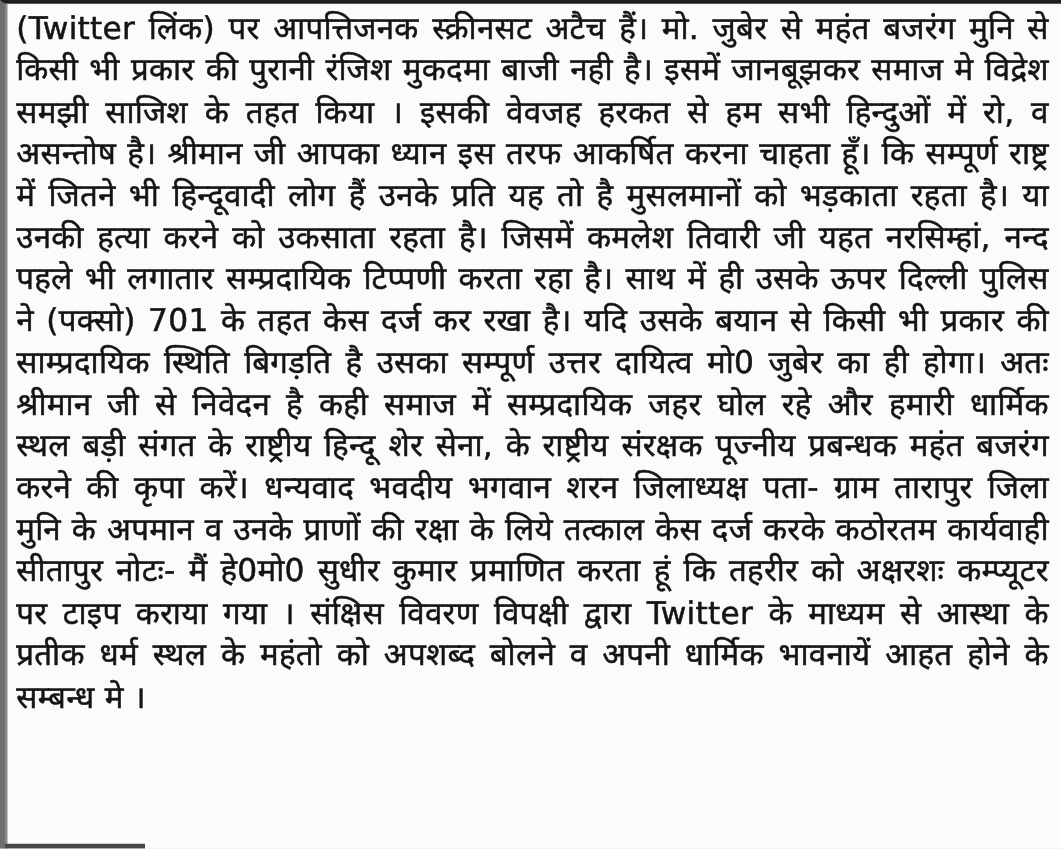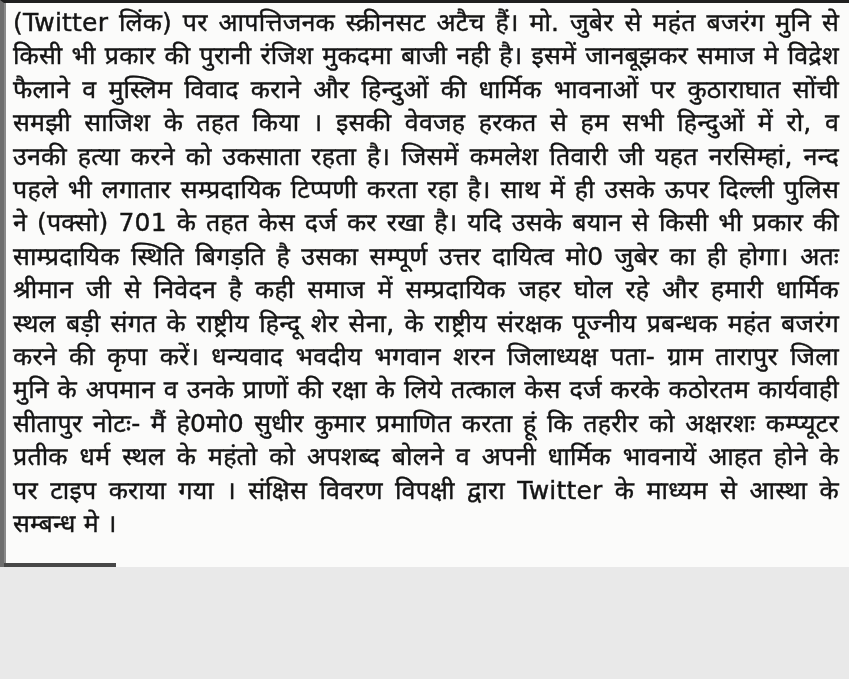--- a/index.html
+++ b/index.html
@@ -3,21 +3,21 @@
 <meta charset="utf-8">
 <style>
   html, body {
     margin: 0;
     padding: 0;
     background: #e9e9e9;
   }
   .page {
     position: relative;
     width: 849px;
-    height: 567px;
+    height: 679px;
     box-sizing: border-box;
     background: #fbfbfa;
     border-top: 3px solid #1f1f1f;
     border-left: 4px solid #6e6e6e;
     overflow: hidden;
     font-family: "DejaVu Sans", sans-serif;
   }
   .text-block {
     box-sizing: border-box;
     width: 100%;
@@ -56,29 +56,30 @@
   }
 </style>
 </head>
 <body>
 
 <div class="page">
   <div class="edge-left-faint"></div>
   <div class="text-block">
       <div class="line">(Twitter लिंक) पर आपत्तिजनक स्क्रीनसट अटैच हैं। मो. जुबेर से महंत बजरंग मुनि से</div>
       <div class="line">किसी भी प्रकार की पुरानी रंजिश मुकदमा बाजी नही है। इसमें जानबूझकर समाज मे विद्रेश</div>
-      <div class="line">फैलाने व मुस्लिम विवाद कराने और हिन्दुओं की धार्मिक भावनाओं पर कुठाराघात सोंची</div>
       <div class="line">समझी साजिश के तहत किया । इसकी वेवजह हरकत से हम सभी हिन्दुओं में रो, व</div>
+      <div class="line">असन्तोष है। श्रीमान जी आपका ध्यान इस तरफ आकर्षित करना चाहता हूँ। कि सम्पूर्ण राष्ट्र</div>
+      <div class="line">में जितने भी हिन्दूवादी लोग हैं उनके प्रति यह तो है मुसलमानों को भड़काता रहता है। या</div>
       <div class="line">उनकी हत्या करने को उकसाता रहता है। जिसमें कमलेश तिवारी जी यहत नरसिम्हां, नन्द</div>
       <div class="line">पहले भी लगातार सम्प्रदायिक टिप्पणी करता रहा है। साथ में ही उसके ऊपर दिल्ली पुलिस</div>
       <div class="line">ने (पक्सो) 701 के तहत केस दर्ज कर रखा है। यदि उसके बयान से किसी भी प्रकार की</div>
       <div class="line">साम्प्रदायिक स्थिति बिगड़ति है उसका सम्पूर्ण उत्तर दायित्व मो0 जुबेर का ही होगा। अतः</div>
       <div class="line">श्रीमान जी से निवेदन है कही समाज में सम्प्रदायिक जहर घोल रहे और हमारी धार्मिक</div>
       <div class="line">स्थल बड़ी संगत के राष्ट्रीय हिन्दू शेर सेना, के राष्ट्रीय संरक्षक पूज्नीय प्रबन्धक महंत बजरंग</div>
       <div class="line">करने की कृपा करें। धन्यवाद भवदीय भगवान शरन जिलाध्यक्ष पता- ग्राम तारापुर जिला</div>
       <div class="line">मुनि के अपमान व उनके प्राणों की रक्षा के लिये तत्काल केस दर्ज करके कठोरतम कार्यवाही</div>
       <div class="line">सीतापुर नोटः- मैं हे0मो0 सुधीर कुमार प्रमाणित करता हूं कि तहरीर को अक्षरशः कम्प्यूटर</div>
+      <div class="line">पर टाइप कराया गया । संक्षिस विवरण  विपक्षी द्वारा Twitter के माध्यम से आस्था के</div>
       <div class="line">प्रतीक धर्म स्थल के महंतो को अपशब्द बोलने व  अपनी धार्मिक भावनायें आहत होने के</div>
-      <div class="line">पर टाइप कराया गया । संक्षिस विवरण  विपक्षी द्वारा Twitter के माध्यम से आस्था के</div>
       <div class="line last">सम्बन्ध मे ।</div>
     </div>
   <div class="edge-bottom-left"></div>
 </div>
 
 </body></html>

